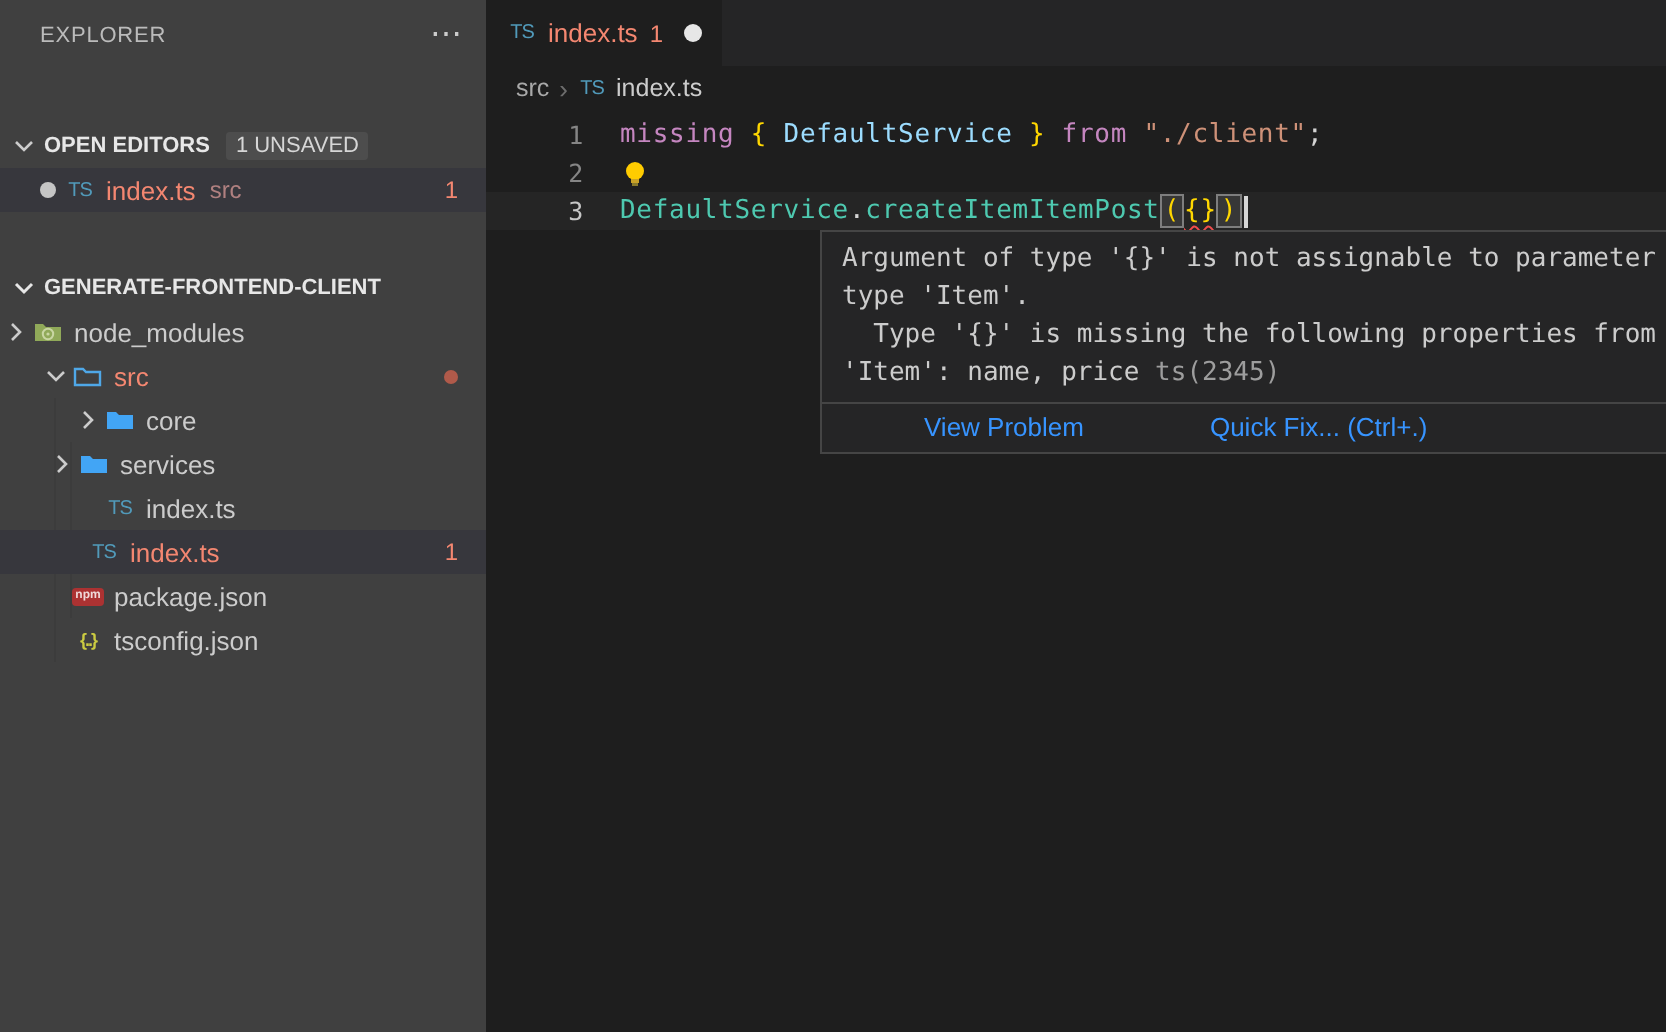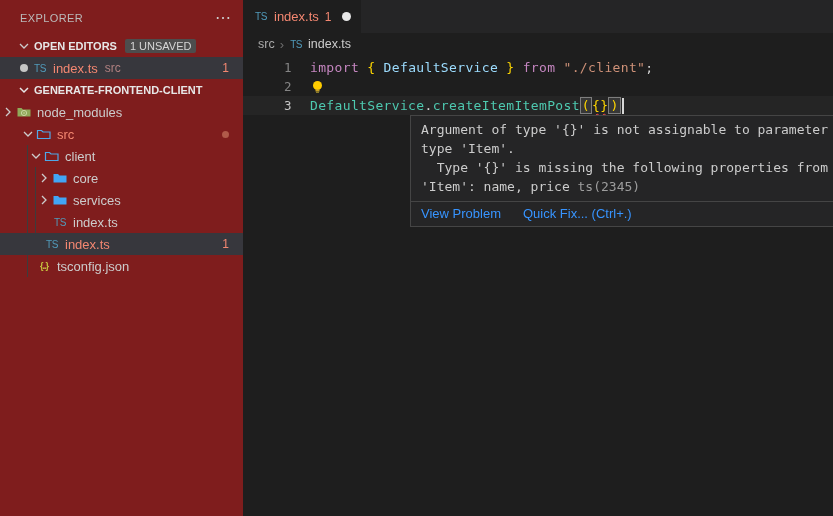--- a/index.html
+++ b/index.html
@@ -1,25 +1,25 @@
 <!DOCTYPE html>
 <html><head>
 <meta charset="utf-8">
 <style>
   * { margin:0; padding:0; box-sizing:border-box; }
   html,body { width:833px; height:516px; overflow:hidden; }
   body { font-family:"Liberation Sans", sans-serif; background:#1e1e1e; color:#cccccc; position:relative; }
   .window { display:flex; width:833px; height:516px; position:relative; }
 
   
-  .sidebar { width:243px; min-width:243px; height:100%; background:#7f1d1d; font-size:13px; position:relative; }
+  .sidebar { width:243px; min-width:243px; height:100%; background:#404040; font-size:13px; position:relative; }
   .sb-header { height:35px; display:flex; align-items:center; justify-content:space-between; padding:0 12px 0 20px; }
   .sb-title { font-size:11px; letter-spacing:.4px; color:#bbbbbb; }
   .more { color:#cccccc; font-size:16px; cursor:pointer; line-height:10px; }
-  .section-header { height:22px; display:flex; align-items:center; font-size:11px; font-weight:bold; color:#e7e7e7; padding-left:16px; cursor:pointer; }
+  .section-header { height:22px; display:flex; align-items:center; font-size:11px; font-weight:bold; color:#e7e7e7; padding-left:4px; cursor:pointer;margin-top:27px; }
   .section-header .lbl { margin-left:2px; }
   .unsaved-badge { margin-left:8px; background:#4d4d4d; color:#d6d6d6; font-weight:normal; font-size:11px; padding:1px 5px; border-radius:2px; }
   .chev { width:16px; height:16px; min-width:16px; display:inline-flex; align-items:center; justify-content:center; }
   .row { height:22px; display:flex; align-items:center; cursor:pointer; position:relative; }
   .row.selected { background:#37373d; }
   .row .label { margin-left:5px; white-space:nowrap; }
   .err { color:#f48771; }
   .desc { color:#b08080; font-size:12px; margin-left:7px; }
   .count { color:#f48771; font-size:12px; position:absolute; right:14px; }
   .mod-dot { width:8px; height:8px; border-radius:50%; background:#c5c5c5; margin:0 4px 0 5px; }
@@ -62,21 +62,21 @@
   .squig { text-decoration:underline wavy #f14c4c 1px; text-underline-offset:3px; }
   .cursor { display:inline-block; width:2px; height:16px; background:#d7d7d7; margin-left:1px; }
   .bulb { width:16px; height:16px; display:inline-flex; }
 
   
   .hover-widget { position:absolute; left:167px; top:115px; width:590px; background:#252526; border:1px solid #454545; font-size:13px; z-index:5; }
   .hover-body { padding:4px 10px 5px 10px; font-family:"DejaVu Sans Mono", monospace; color:#cccccc; }
   .hline { line-height:19px; white-space:pre; }
   .hsrc { color:#9d9d9d; }
   .hover-actions { border-top:1px solid #454545; padding:4px 10px 5px 10px; display:flex; gap:22px; }
-  .hlink { color:#3794ff; cursor:pointer; font-size:13px; }
+  .hlink { color:#3794ff; cursor:pointer; font-size:13px;margin-left:41px; }
 </style>
 </head>
 <body>
 
 <div class="window">
 
   <aside class="sidebar">
     <div class="sb-header">
       <span class="sb-title">EXPLORER</span>
       <span class="more">⋯</span>
@@ -137,50 +137,37 @@
         </span>
         <span class="ficon">
           <svg width="16" height="16" viewBox="0 0 16 16">
               <path d="M1.5 4.5 h4 l1.5 1.5 h7 v6.5 h-12.5 z" fill="none" stroke="#4fa8e8" stroke-width="1.2"></path>
             </svg>
         </span>
         <span class="label err">src</span>
         <span class="src-dot"></span>
       </div>
 
-      <div class="row" style="padding-left:28px">
-        <span class="chev">
-          <svg width="16" height="16" viewBox="0 0 16 16">
-              <path d="M4 6 L8 10 L12 6" fill="none" stroke="#cccccc" stroke-width="1.3"></path>
-            </svg>
-        </span>
-        <span class="ficon">
-          <svg width="16" height="16" viewBox="0 0 16 16">
-              <path d="M1.5 4.5 h4 l1.5 1.5 h7 v6.5 h-12.5 z" fill="none" stroke="#4fa8e8" stroke-width="1.2"></path>
-            </svg>
-        </span>
-        <span class="label">client</span>
-      </div>
 
       <div class="row" style="padding-left:36px">
         <span class="chev">
           <svg width="16" height="16" viewBox="0 0 16 16">
               <path d="M6 4 L10 8 L6 12" fill="none" stroke="#cccccc" stroke-width="1.3"></path>
             </svg>
         </span>
         <span class="ficon">
           <svg width="16" height="16" viewBox="0 0 16 16">
               <path d="M1.5 4 h4.5 l1.5 1.5 h7 v7 h-13 z" fill="#42a5f5"></path>
             </svg>
         </span>
         <span class="label">core</span>
       </div>
 
 
-      <div class="row" style="padding-left:36px">
+      <div class="row" style="padding-left:23px">
         <span class="chev">
           <svg width="16" height="16" viewBox="0 0 16 16">
               <path d="M6 4 L10 8 L6 12" fill="none" stroke="#cccccc" stroke-width="1.3"></path>
             </svg>
         </span>
         <span class="ficon">
           <svg width="16" height="16" viewBox="0 0 16 16">
               <path d="M1.5 4 h4.5 l1.5 1.5 h7 v7 h-13 z" fill="#42a5f5"></path>
             </svg>
         </span>
@@ -194,20 +181,25 @@
       </div>
 
       <div class="row selected" style="padding-left:28px">
         <span class="spacer"></span>
         <span class="ficon ts">TS</span>
         <span class="label err">index.ts</span>
         <span class="count">1</span>
       </div>
 
 
+      <div class="row" style="padding-left:20px">
+        <span class="spacer"></span>
+        <span class="ficon npmi">npm</span>
+        <span class="label">package.json</span>
+      </div>
 
       <div class="row" style="padding-left:20px">
         <span class="spacer"></span>
         <span class="ficon jsonc">{..}</span>
         <span class="label">tsconfig.json</span>
       </div>
     </div>
   </aside>
 
   <main class="editor">
@@ -224,21 +216,21 @@
       <span>src</span>
       <span class="bc-sep">›</span>
       <span class="ficon ts">TS</span>
       <span class="bc-file">index.ts</span>
     </div>
 
     <div class="code" style="padding-top:3px">
 
       <div class="cline">
         <span class="gutter">1</span>
-        <span class="ctext"><span class="tok-kw">import </span><span class="tok-brk">{ </span><span class="tok-var">DefaultService</span><span class="tok-brk"> } </span><span class="tok-kw">from </span><span class="tok-str">"./client"</span><span class="tok-pun">;</span></span>
+        <span class="ctext"><span class="tok-kw">missing </span><span class="tok-brk">{ </span><span class="tok-var">DefaultService</span><span class="tok-brk"> } </span><span class="tok-kw">from </span><span class="tok-str">"./client"</span><span class="tok-pun">;</span></span>
       </div>
 
       <div class="cline">
         <span class="gutter">2</span>
         <span class="ctext">
           <span class="bulb">
             <svg width="15" height="16" viewBox="0 0 15 16">
                 <circle cx="7.5" cy="6.5" r="4.5" fill="#ffcc00"></circle>
                 <rect x="5.5" y="10.5" width="4" height="2" fill="#c9a227"></rect>
                 <rect x="6" y="12.5" width="3" height="1.5" fill="#8a7a2a"></rect>

